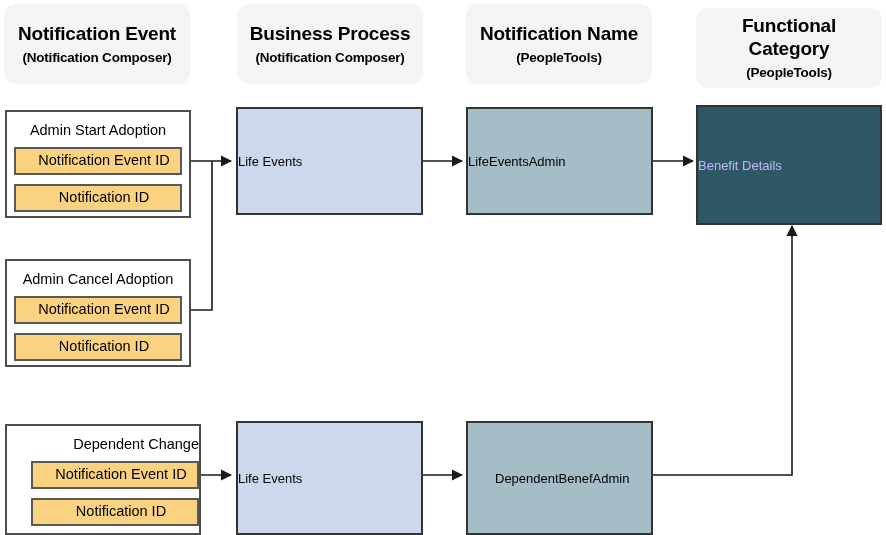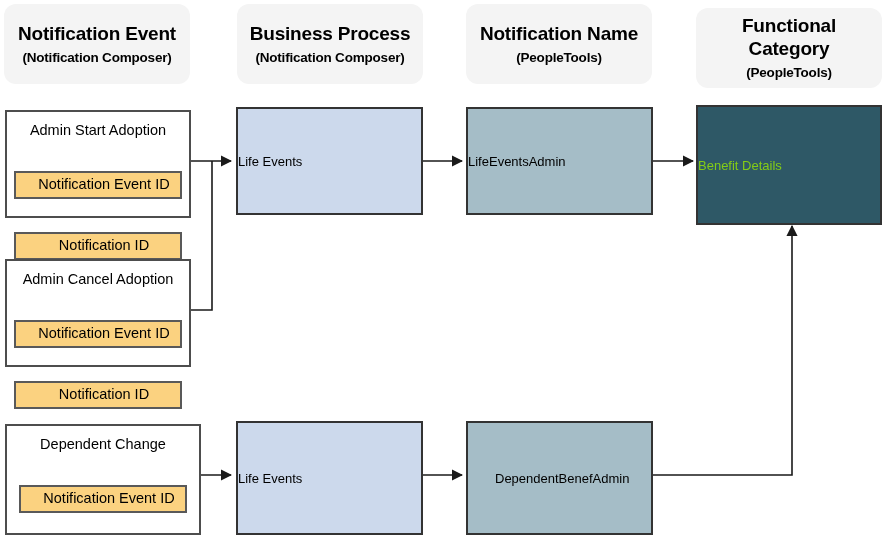--- a/index.html
+++ b/index.html
@@ -48,21 +48,20 @@
   
   .event-group {
     position: absolute;
     background: #ffffff;
     border: 2px solid #4d4d4d;
     box-sizing: border-box;
     display: flex;
     flex-direction: column;
     align-items: center;
     padding-top: 8px;
-    gap: 24px;
   }
   .event-title {
     font-size: 14.5px;
     color: #000000;
     line-height: 20px;
     text-align: center;
     margin-bottom: 7px;
   }
   .field-chip {
     background: #fbd280;
@@ -83,21 +82,21 @@
     box-sizing: border-box;
     display: flex;
     align-items: center;
     justify-content: flex-start;
     text-align: center;
     font-size: 13px;
     line-height: 19px;
   }
   .node-bp      { background: #ccd9ec; color: #000000; }
   .node-name    { background: #a5bdc7; color: #000000; }
-  .node-cat     { background: #2e5866; color: #84cc16; }
+  .node-cat     { background: #2e5866; color: #c4b5fd; }
 
   
   .svg-layer {
     position: absolute;
     left: 0;
     top: 0;
     width: 886px;
     height: 535px;
     pointer-events: none;
   }
@@ -154,21 +153,21 @@
     <div class="field-chip" style="width:168px;">Notification Event ID</div>
     <div class="field-chip" style="width:168px;">Notification ID</div>
   </div>
 
   <div class="event-group" style="left:5px; top:259px; width:186px; height:108px;">
     <div class="event-title">Admin Cancel Adoption</div>
     <div class="field-chip" style="width:168px;">Notification Event ID</div>
     <div class="field-chip" style="width:168px;">Notification ID</div>
   </div>
 
-  <div class="event-group" style="left:5px; top:424px; width:196px; height:111px;">
+  <div class="event-group" style="left:5px; top:424px; width:196px; height:111px;align-items:flex-end;">
     <div class="event-title">Dependent Change</div>
     <div class="field-chip" style="width:168px;">Notification Event ID</div>
     <div class="field-chip" style="width:168px;">Notification ID</div>
   </div>
 
   <div class="node-box node-bp" style="left:236px; top:107px; width:187px; height:108px;">
     <span>Life Events</span>
   </div>
 
   <div class="node-box node-bp" style="left:236px; top:421px; width:187px; height:114px;">

